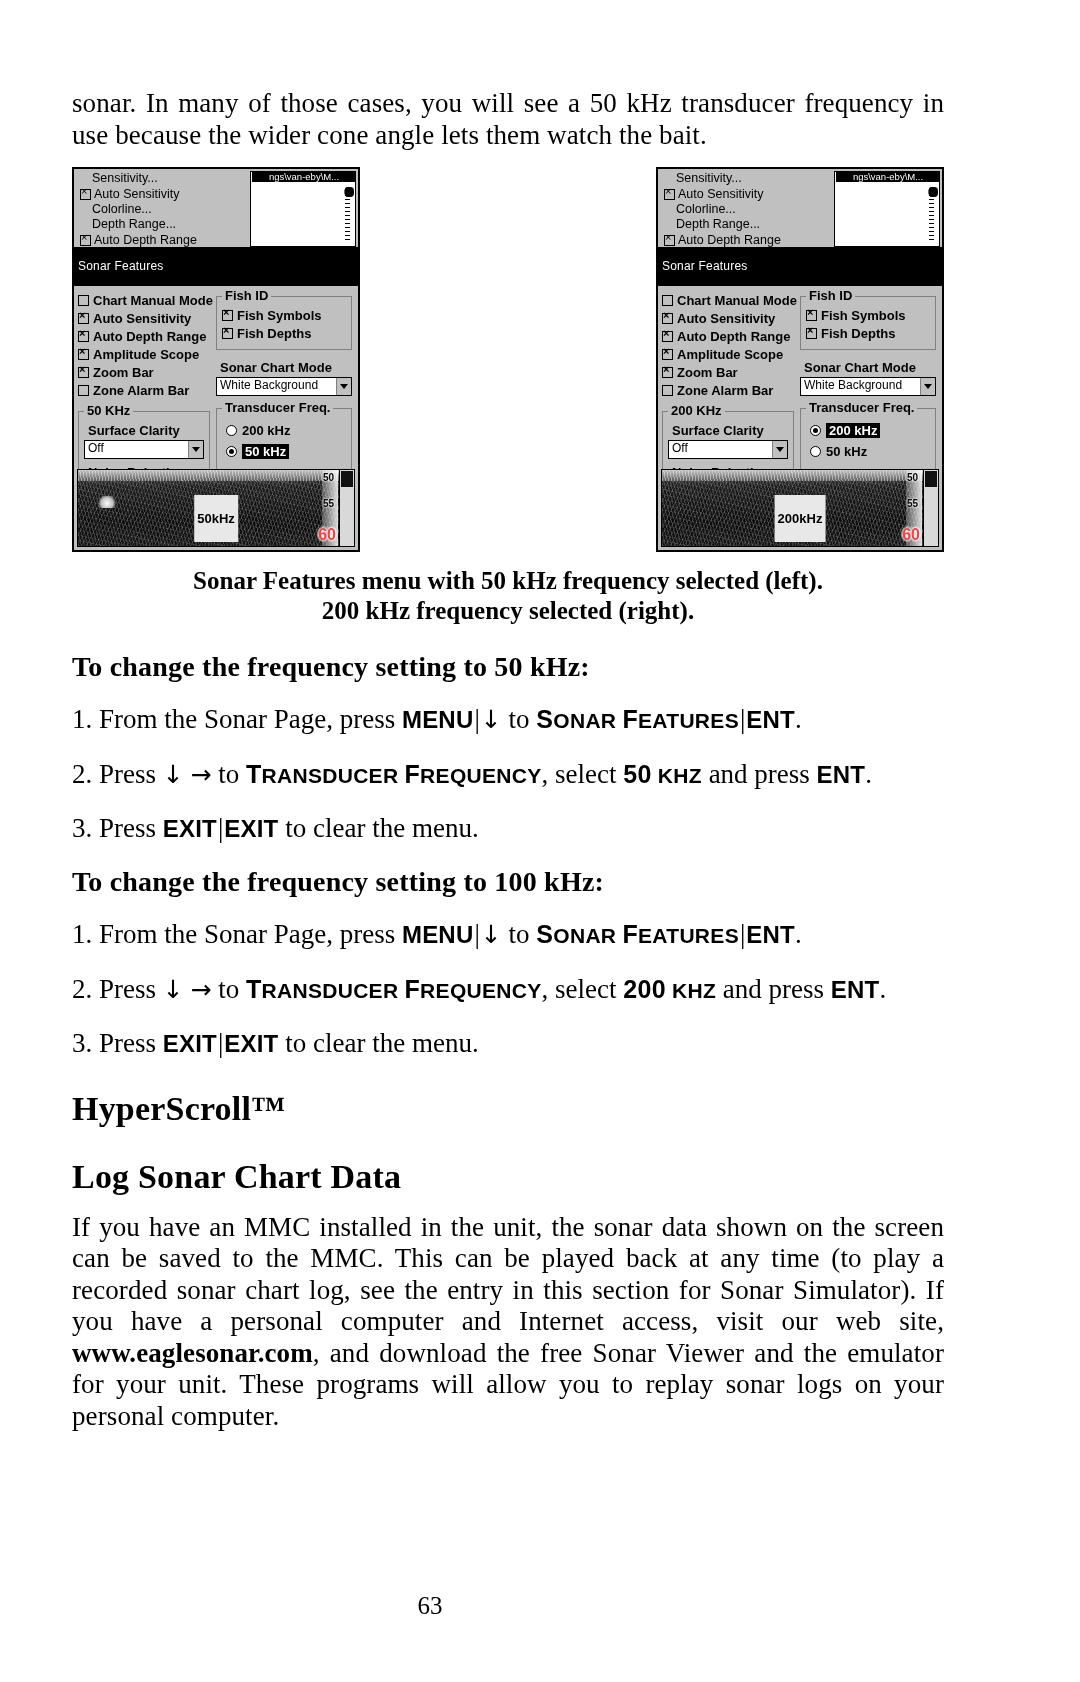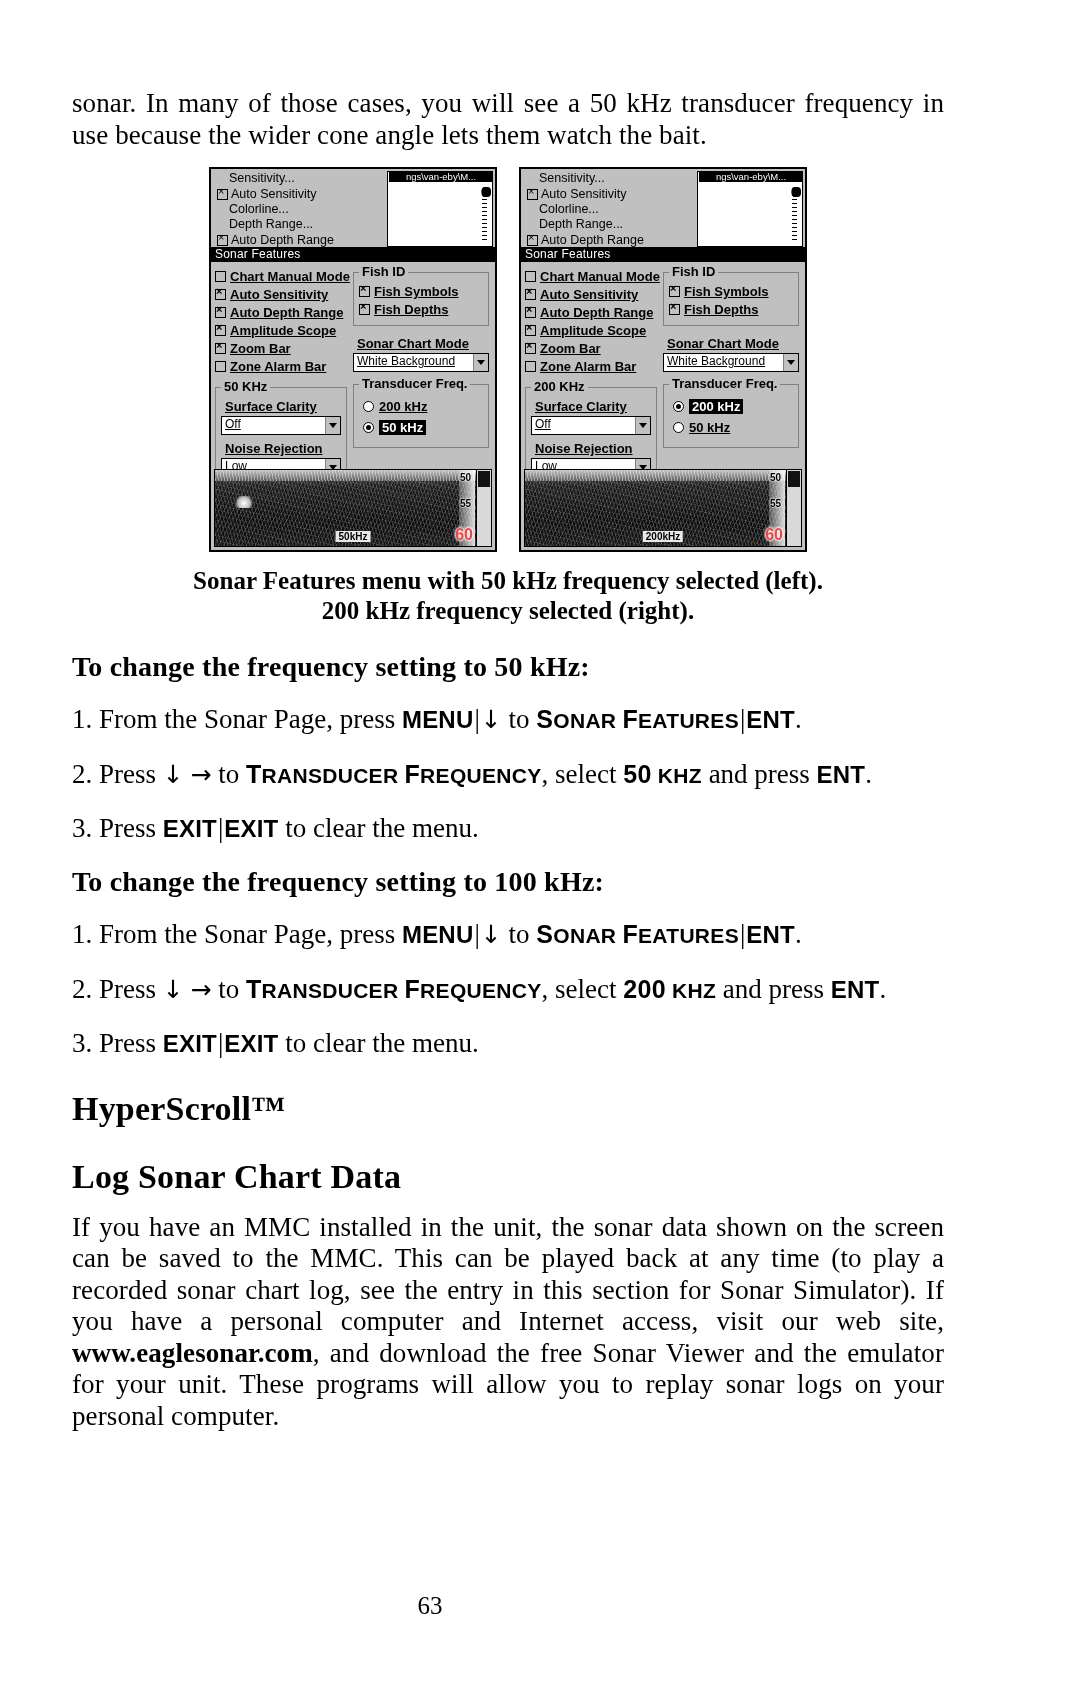--- a/index.html
+++ b/index.html
@@ -51,21 +51,21 @@
     font-weight:bold;
     font-size:21px;
     letter-spacing:0.3px;
   }
   .smallcaps .cap { font-size:25px; }
   .arrow { font-family:"DejaVu Sans", sans-serif; font-size:25px; font-weight:normal; }
   .bar { font-weight:normal; padding:0 1px; }
   b.inline { font-weight:bold; }
 
   
-  .figure { margin:16px 0 4px 0; display:flex; justify-content:center; gap:22px;text-decoration:underline; }
+  .figure { margin:16px 0 4px 0; display:flex; justify-content:space-between; gap:22px; }
   .unit {
     width:288px; height:385px;
     background:#c0c0c0;
     border:2px solid #000;
     box-sizing:border-box;
     position:relative;
     font-family:"Liberation Sans", sans-serif;
     overflow:hidden;
   }
   
@@ -124,21 +124,21 @@
     width:9px; height:10px; background:#000; border-radius:40%;
     z-index:2;
   }
 
   
   .dlgtitle {
     position:relative;
     background:#000; color:#fff;
     font-size:12px; line-height:15px;
     font-weight:normal;
-    padding:0 4px;
+    padding:12px 4px;
     font-family:"Liberation Sans", sans-serif;
     letter-spacing:0.2px;
   }
 
   .dlgbody {
     position:relative;
     background:#c0c0c0;
     height:196px;
     padding:6px 0 0 4px;
     box-sizing:border-box;
@@ -245,23 +245,23 @@
   .scrollbarv {
     position:absolute; right:0; top:0; bottom:0; width:14px;
     background:#d9d9d9; border-left:1px solid #000;
   }
   .scrollbarv .thumb {
     position:absolute; left:1px; top:1px; width:12px; height:16px; background:#111;
   }
   .chartfreq {
     position:absolute; left:50%; transform:translateX(-50%);
     bottom:4px;
-    font-size:10px; font-weight:bold;
+    font-size:13px; font-weight:bold;
     color:#000; background:#e8e8e8;
-    padding:0 3px; white-space:nowrap;
+    padding:16px 3px; white-space:nowrap;
     font-family:"Liberation Sans", sans-serif;
   }
   .chartdepth {
     position:absolute; right:18px; bottom:2px;
     font-size:16px; font-weight:bold; color:#ef4444;
     font-family:"Liberation Sans", sans-serif;
     text-shadow:0 0 3px #fff, 0 0 3px #fff, 0 0 3px #fff;
   }
   .depthmark {
     position:absolute; right:20px; top:2px;

